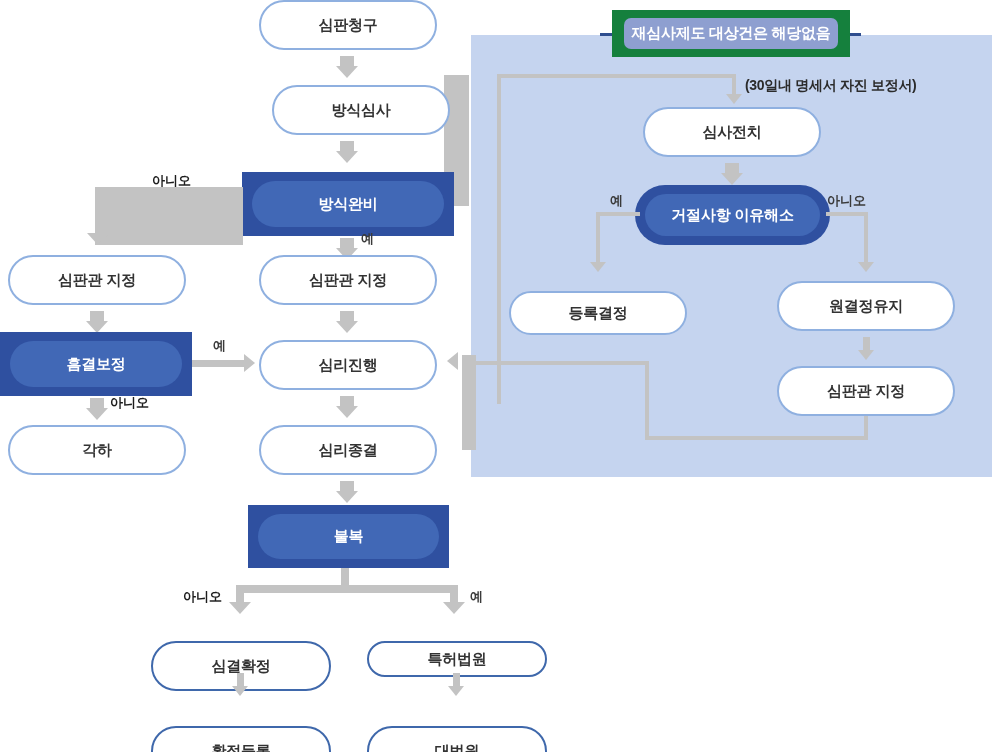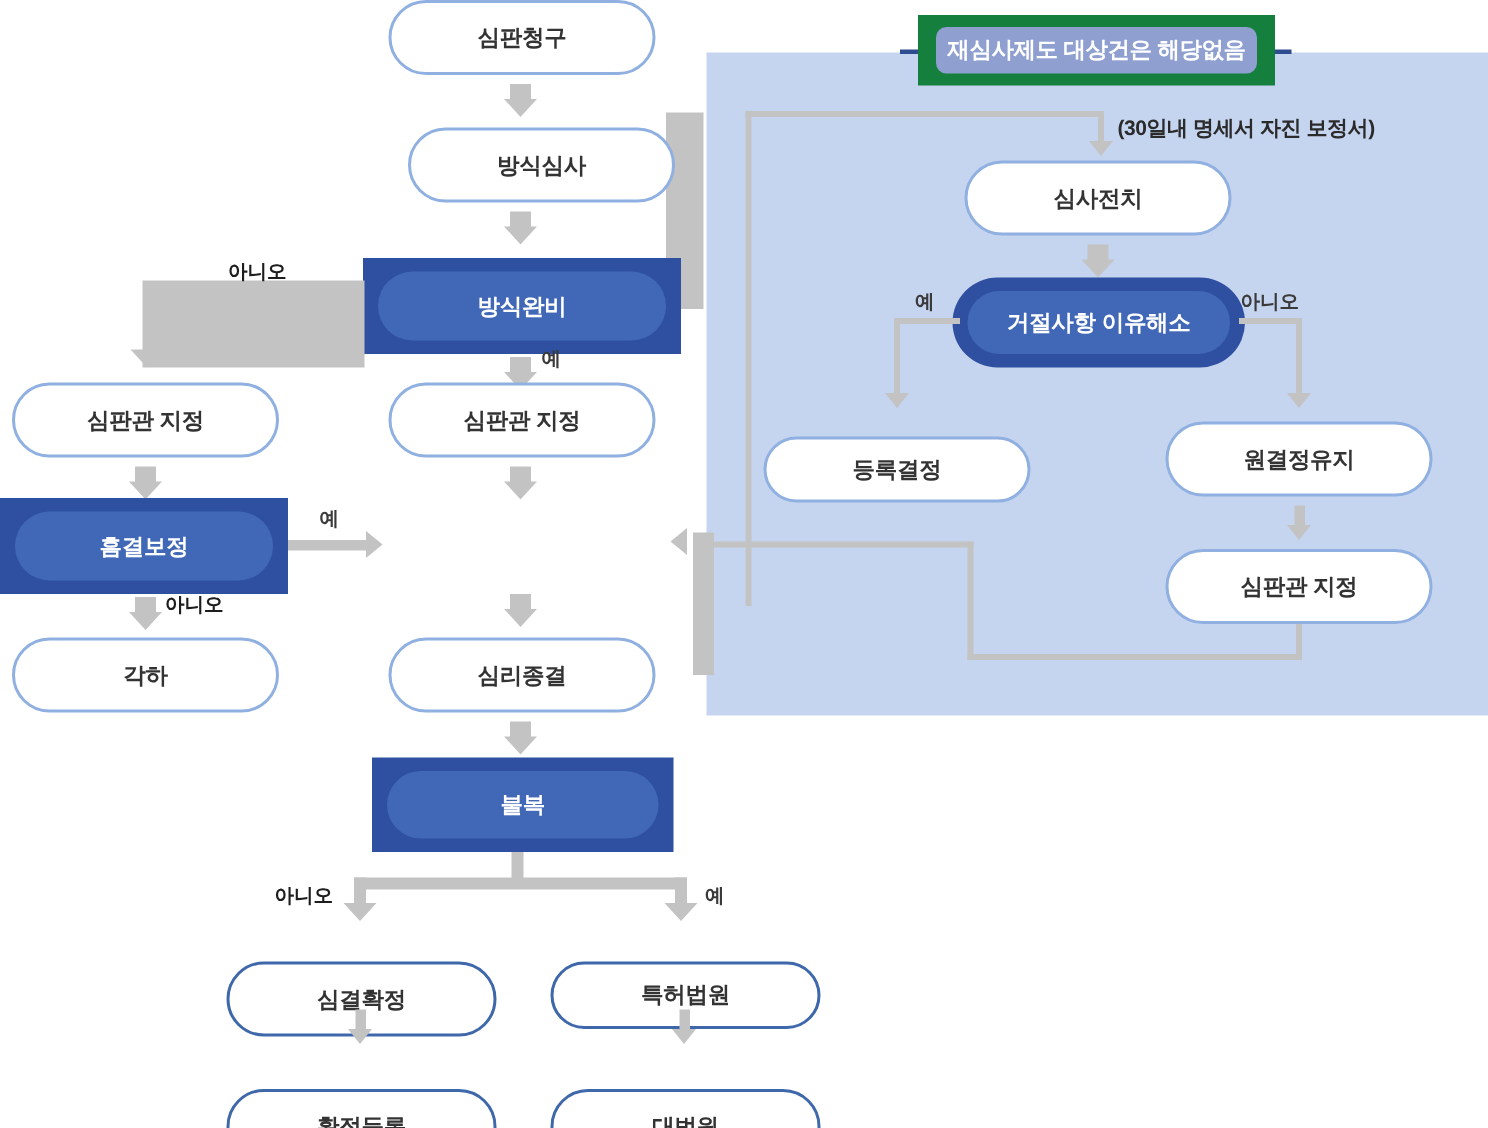--- a/index.html
+++ b/index.html
@@ -229,20 +229,21 @@
   <div class="tri-down" style="left:86px; top:408px;"></div>
   <div class="blabel dark" style="left:110px; top:394px;">아니오</div>
 
   <div class="node" style="left:8px; top:425px; width:178px; height:50px;">각하</div>
 
   <div class="node" style="left:259px; top:255px; width:178px; height:50px;">심판관 지정</div>
 
   <div class="fat-stem" style="left:340px; top:311px; width:14px; height:12px;"></div>
   <div class="tri-down" style="left:336px; top:321px;"></div>
 
+  <div class="node" style="left:259px; top:340px; width:178px; height:50px;">심리진행</div>
 
   <div class="fat-stem" style="left:340px; top:396px; width:14px; height:12px;"></div>
   <div class="tri-down" style="left:336px; top:406px;"></div>
 
   <div class="node" style="left:259px; top:425px; width:178px; height:50px;">심리종결</div>
 
   <div class="fat-stem" style="left:340px; top:481px; width:14px; height:12px;"></div>
   <div class="tri-down" style="left:336px; top:491px;"></div>
 
   <div class="slab" style="left:248px; top:505px; width:201px; height:63px;">
@@ -257,21 +258,21 @@
 
   <div class="gline" style="left:450px; top:585px; width:8px; height:22px;"></div>
   <div class="tri-down" style="left:443px; top:602px;"></div>
   <div class="blabel" style="left:470px; top:588px;">예</div>
 
   <div class="node dark-border" style="left:151px; top:617px; width:180px; height:50px;">심결확정</div>
   <div class="gline" style="left:237px; top:673px; width:7px; height:15px;"></div>
   <div class="thin-tri-down" style="left:232px; top:686px;"></div>
   <div class="node dark-border" style="left:151px; top:702px; width:180px; height:50px;">확정등록</div>
 
-  <div class="node dark-border" style="left:367px; top:617px; width:180px; height:45px;">특허법원</div>
+  <div class="node dark-border" style="left:367px; top:617px; width:180px; height:36px;">특허법원</div>
   <div class="gline" style="left:453px; top:673px; width:7px; height:15px;"></div>
   <div class="thin-tri-down" style="left:448px; top:686px;"></div>
   <div class="node dark-border" style="left:367px; top:702px; width:180px; height:50px;">대법원</div>
 
   <div class="node" style="left:643px; top:107px; width:178px; height:50px;">심사전치</div>
 
   <div class="fat-stem" style="left:725px; top:163px; width:14px; height:12px;"></div>
   <div class="tri-down" style="left:721px; top:173px;"></div>
 
   <div class="slab rounded" style="left:635px; top:185px; width:195px; height:60px;">

